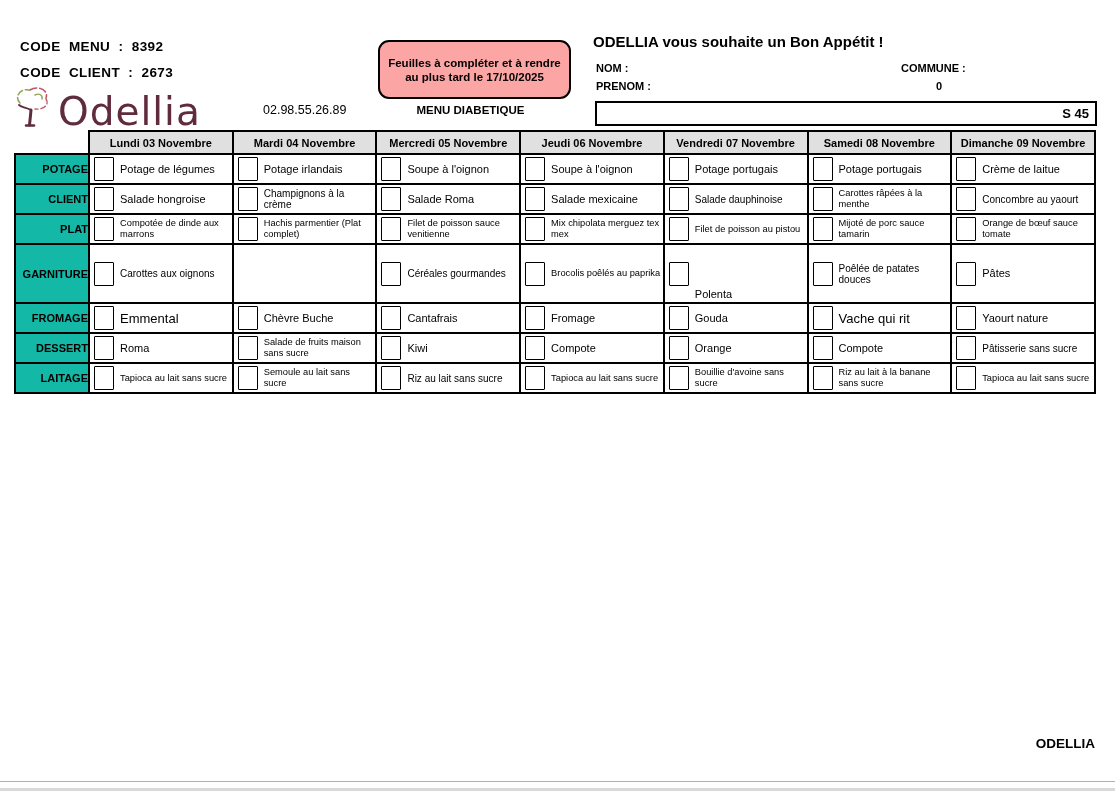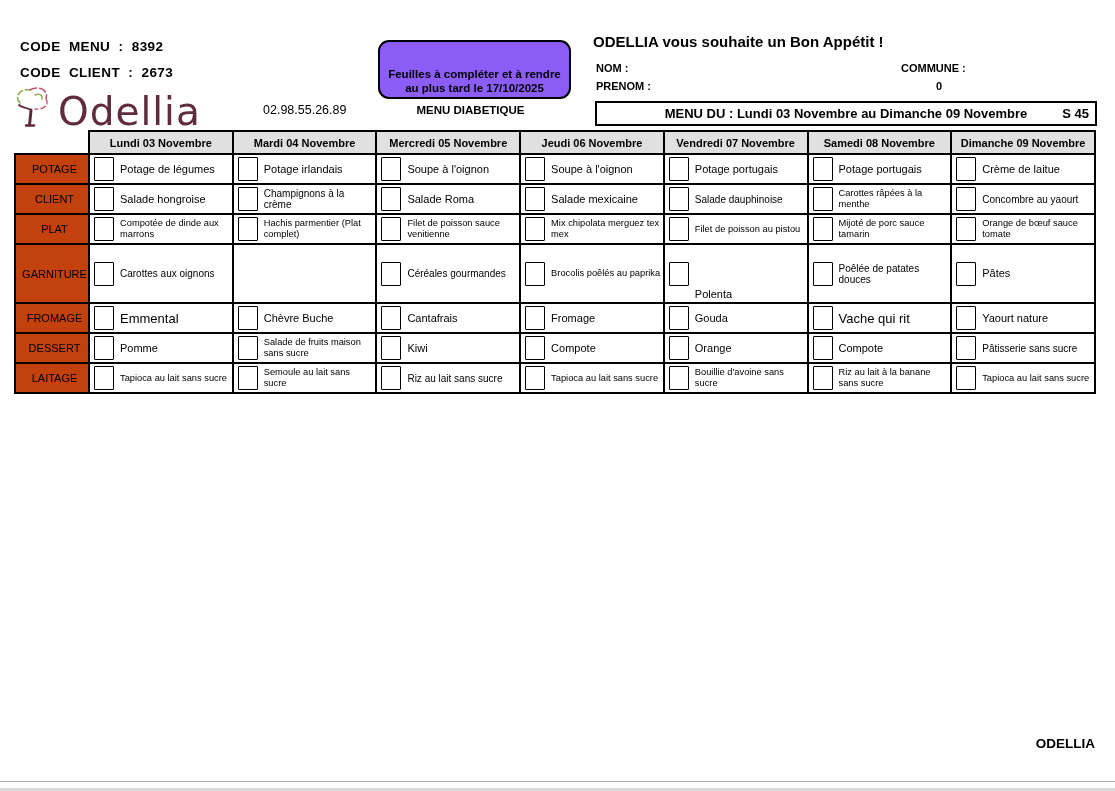--- a/index.html
+++ b/index.html
@@ -14,40 +14,40 @@
   #code-menu{left:20px;top:39px;}
   #code-client{left:20px;top:65px;}
   
   #logo{left:10px;top:84px;display:flex;align-items:flex-end;}
   #logo-text{font-family:"DejaVu Sans",sans-serif;font-weight:400;font-size:39px;line-height:40px;color:#5f2b3d;letter-spacing:1px;}
   
   #phone{left:263px;top:103px;font-weight:normal;font-size:12.5px;}
   #menu-type{left:383px;top:104px;width:175px;text-align:center;font-weight:bold;font-size:11.5px;}
   
   #notice-box{left:378px;top:40px;width:181px;height:51px;border:2.5px solid #000;border-radius:11px;
-    display:flex;align-items:flex-end;justify-content:center;text-align:center;
-    font-weight:bold;font-size:11.5px;line-height:14px;padding:2px 4px;background:#8b5cf6;}
+    display:flex;align-items:center;justify-content:center;text-align:center;
+    font-weight:bold;font-size:11.5px;line-height:14px;padding:2px 4px;background:#fca5a5;}
   
   #greeting{left:593px;top:33px;font-weight:bold;font-size:15px;}
   #nom{left:596px;top:62px;font-weight:bold;font-size:11px;}
   #prenom{left:596px;top:80px;font-weight:bold;font-size:11px;}
   #commune{left:861px;top:62px;font-weight:bold;font-size:11px;margin-left:40px;}
   #commune-value{left:936px;top:80px;font-weight:bold;font-size:11px;}
   
   #menudu-box{left:595px;top:101px;width:498px;height:21px;border:2px solid #000;
     display:flex;align-items:center;justify-content:center;background:#fff;}
   #menudu-text{font-weight:bold;font-size:13px;}
   #week-number{position:absolute;right:6px;top:3px;font-weight:bold;font-size:13px;}
   
   #menu-table{position:absolute;left:14px;top:130px;width:1082px;border-collapse:collapse;table-layout:fixed;}
   #menu-table col.lblcol{width:74px;}
   #menu-table th,#menu-table td{border:2px solid #000;padding:0;vertical-align:middle;}
   #menu-table th.corner{border:none;background:#fff;}
   #menu-table th.day-th{height:21px;background:#e0e0e0;font-weight:bold;font-size:11px;text-align:center;}
-  #menu-table th.row-label{height:26px;text-align:center;font-weight:normal;font-size:11px;padding-left:5px;background:#c2410c;}
+  #menu-table th.row-label{height:26px;text-align:right;font-weight:bold;font-size:11px;padding-left:5px;background:#14b8a6;}
   #menu-table td.cell{height:26px;background:#fff;}
   .cell-inner{display:flex;align-items:center;padding:2px 2px 2px 4px;}
   .checkbox{flex:0 0 auto;width:18px;height:22px;border:1.5px solid #000;border-radius:1px;background:#fff;margin-right:6px;}
   .cell-text{line-height:11px;text-align:left;}
   
   #footer-brand{right:20px;top:736px;font-weight:bold;font-size:13.5px;}
   #bottom-rule{left:0;top:781px;width:1115px;height:1px;background:#b0b0b0;}
   #bottom-strip{left:0;top:788px;width:1115px;height:3px;background:#d9d9d9;}
 </style>
 </head>
@@ -78,21 +78,20 @@
   <span>Feuilles à compléter et à rendre au plus tard le 17/10/2025</span>
 </div>
 
 <div class="abs" id="greeting">ODELLIA vous souhaite un Bon Appétit !</div>
 <div class="abs" id="nom">NOM :</div>
 <div class="abs" id="prenom">PRENOM :</div>
 <div class="abs" id="commune">COMMUNE :</div>
 <div class="abs" id="commune-value">0</div>
 
 <div class="abs" id="menudu-box">
-  <span id="menudu-text">MENU DU : Lundi 03 Novembre au Dimanche 09 Novembre</span>
   <span id="week-number">S 45</span>
 </div>
 
 <table id="menu-table">
   <colgroup>
       <col class="lblcol">
     </colgroup>
   <thead>
     <tr>
       <th class="corner"></th>
@@ -324,21 +323,21 @@
             <span class="checkbox"></span>
             <span class="cell-text" style="font-size: 11px;">Yaourt nature</span>
           </div>
         </td>
       </tr>
       <tr>
         <th class="row-label">DESSERT</th>
         <td class="cell">
           <div class="cell-inner">
             <span class="checkbox"></span>
-            <span class="cell-text" style="font-size: 11px;">Pomme</span>
+            <span class="cell-text" style="font-size: 11px;">Roma</span>
           </div>
         </td>
         <td class="cell">
           <div class="cell-inner">
             <span class="checkbox"></span>
             <span class="cell-text" style="font-size: 9.3px;">Salade de fruits maison sans sucre</span>
           </div>
         </td>
         <td class="cell">
           <div class="cell-inner">

